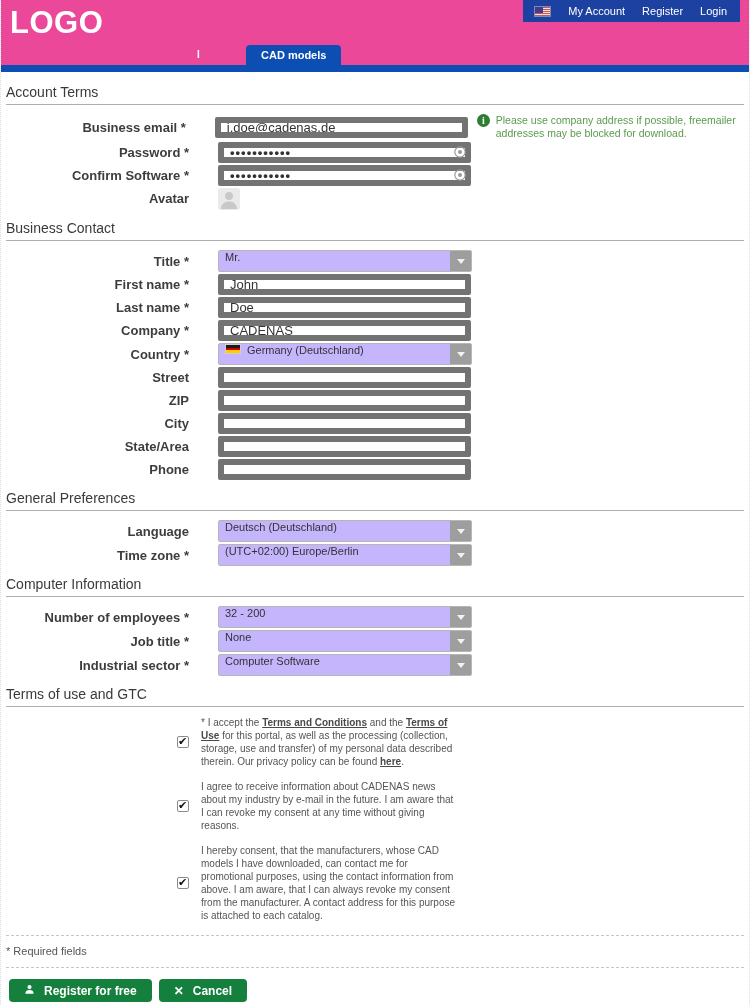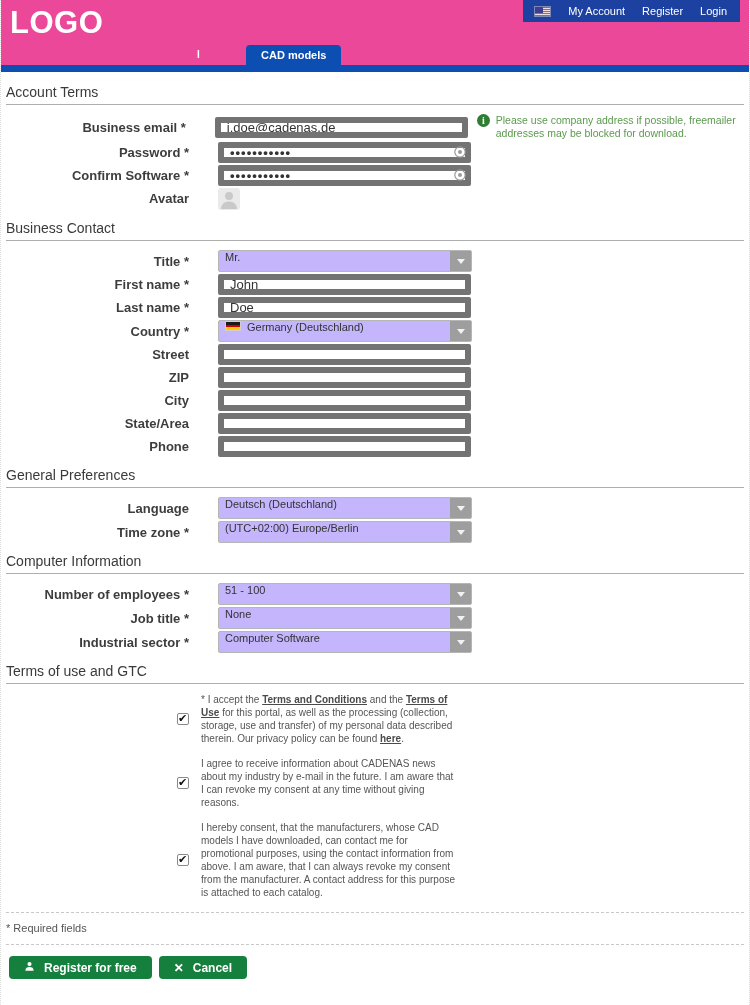--- a/index.html
+++ b/index.html
@@ -177,20 +177,24 @@
     <div class="row">
       <div class="lab">First name *</div>
       <div class="fwrap"><input class="txt" type="text" value="John" style=""></div>
     </div>
 
     <div class="row">
       <div class="lab">Last name *</div>
       <div class="fwrap"><input class="txt" type="text" value="Doe" style=""></div>
     </div>
 
+    <div class="row">
+      <div class="lab">Company *</div>
+      <div class="fwrap"><input class="txt" type="text" value="CADENAS" style=""></div>
+    </div>
 
     <div class="row">
       <div class="lab">Country *</div>
       <div class="sel">
         <span class="flag-de"></span>
         <span>Germany (Deutschland)</span>
         <span class="arrow"></span>
       </div>
     </div>
 
@@ -239,21 +243,21 @@
       </div>
     </div>
   </div>
 
   <h2 class="section-h">Computer Information</h2>
   <div class="form">
 
     <div class="row">
       <div class="lab">Number of employees *</div>
       <div class="sel">
-        <span>51 - 100</span>
+        <span>32 - 200</span>
         <span class="arrow"></span>
       </div>
     </div>
 
     <div class="row">
       <div class="lab">Job title *</div>
       <div class="sel">
         <span>None</span>
         <span class="arrow"></span>
       </div>

